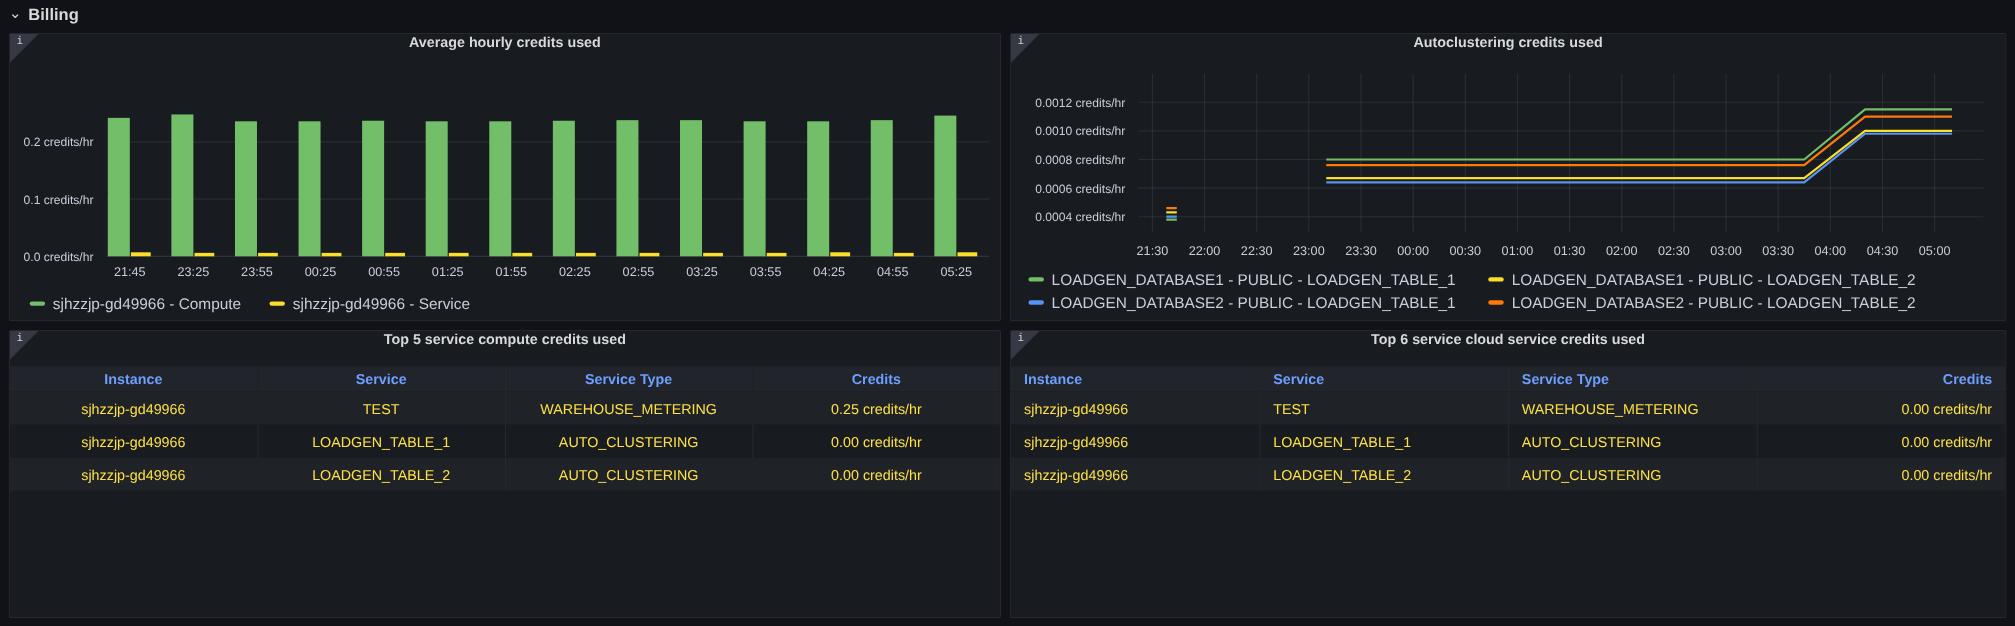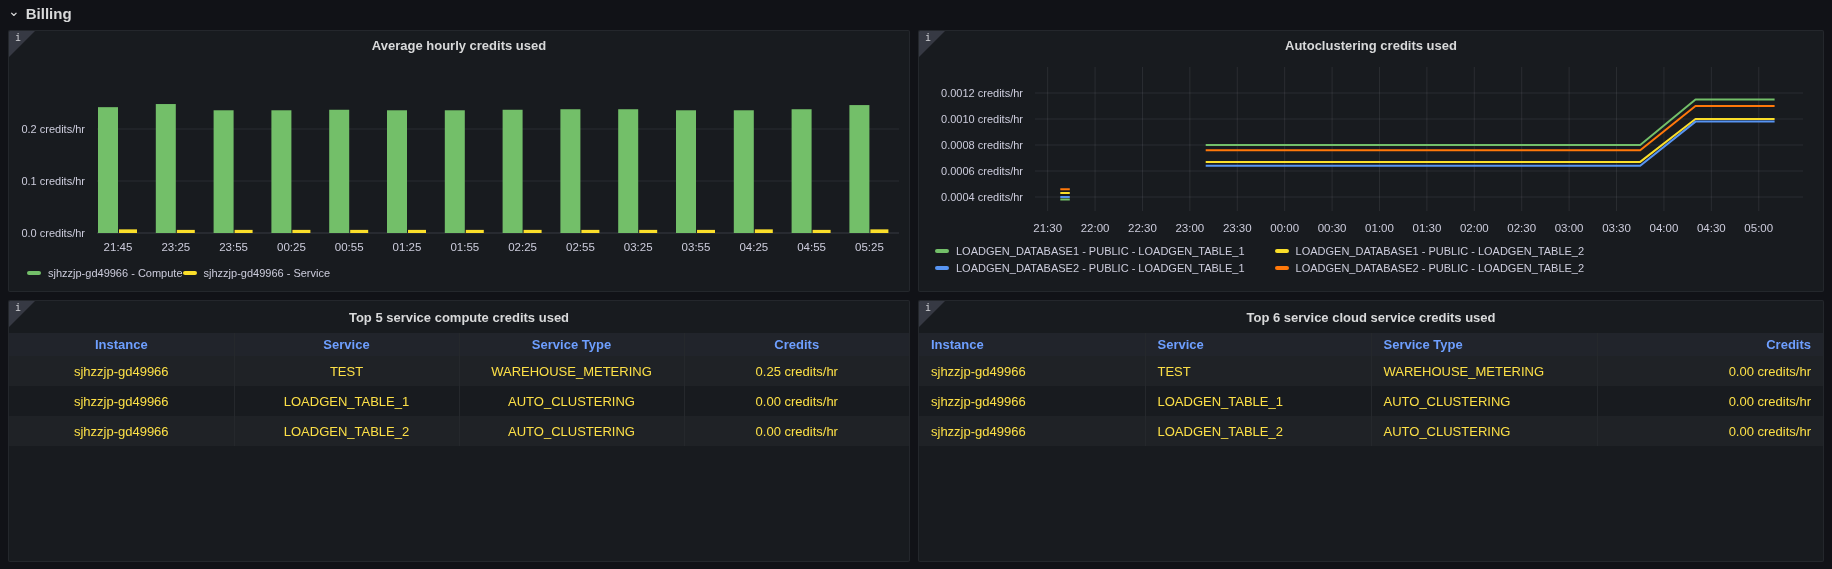--- a/index.html
+++ b/index.html
@@ -14,39 +14,39 @@
   .row-header .row-title { font-size:15px; font-weight:bold; color:#d8d9da; }
 
   
   .panel { position:absolute; background:#181b1f; border:1px solid rgba(204,204,220,0.07);
            border-radius:2px; overflow:hidden; }
   .panel.tl { left:8px;   top:30px;  width:902px; height:262px; }
   .panel.tr { left:918px; top:30px;  width:906px; height:262px; }
   .panel.bl { left:8px;   top:300px; width:902px; height:262px; }
   .panel.br { left:918px; top:300px; width:906px; height:262px; }
 
-  .panel-header { position:relative; height:28px; display:flex; align-items:center;
+  .panel-header { position:relative; height:28px; display:flex; 
                   justify-content:center; }
   .panel-header.tall { height:32px; }
   .panel-title { font-size:13px; font-weight:bold; color:#d8d9da; cursor:pointer; }
 
   .info-corner { position:absolute; top:0; left:0; width:0; height:0;
                  border-top:26px solid #363943; border-right:26px solid transparent; cursor:pointer; }
   .info-corner-i { position:absolute; top:2px; left:6px; font-family:"DejaVu Sans Mono", monospace;
                    font-size:10px; color:#d0d1d5; line-height:10px; pointer-events:none; }
 
   svg text { font-family:"Liberation Sans", sans-serif; }
 
   
-  .legend { display:flex; margin:6px 0 0 18px; flex-wrap:wrap; }
+  .legend { display:flex; gap:26px; margin:6px 0 0 18px; flex-wrap:wrap; }
   .legend.two-col { display:grid; grid-template-columns:max-content max-content;
                     column-gap:30px; row-gap:5px; margin-left:16px; margin-top:2px; }
   .legend-item { display:flex; align-items:center; gap:7px; cursor:pointer; }
   .legend-swatch { width:14px; height:4px; border-radius:2px; }
-  .legend-label { font-size:11px; color:#ccccdc; }
+  .legend-label { font-size:14px; color:#ccccdc; }
 
   
   table { width:100%; border-collapse:collapse; table-layout:fixed; }
   th, td { height:30px; font-size:13px; white-space:nowrap; overflow:hidden;
            border-right:1px solid rgba(255,255,255,0.06); }
   th:last-child, td:last-child { border-right:none; }
   thead th { height:23px; background:#21242b; color:#6e9fff; font-weight:bold; cursor:pointer; }
   tbody td { color:#fde047; }
   tbody tr:nth-child(odd) td { background:rgba(255,255,255,0.032); }
   .tbl-center th, .tbl-center td { text-align:center; }

